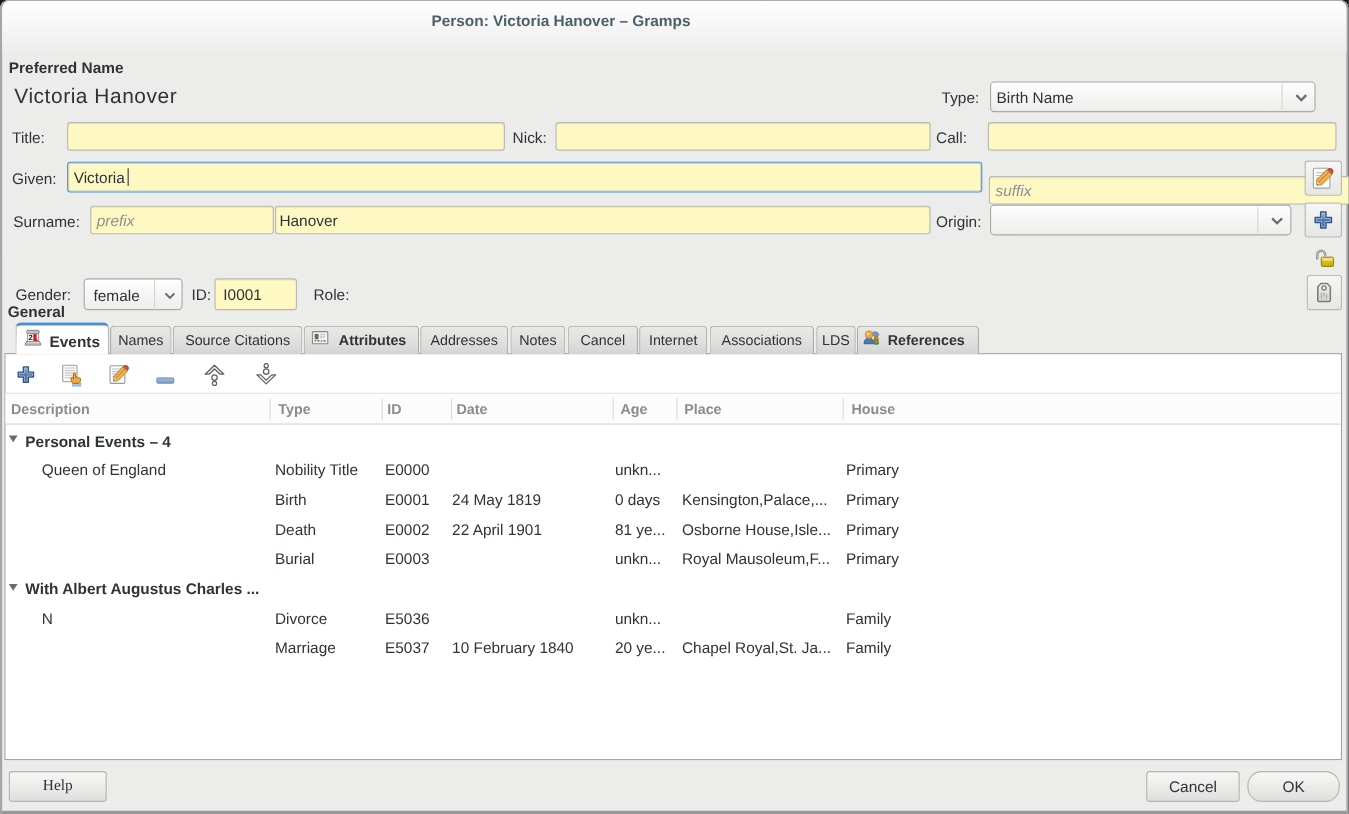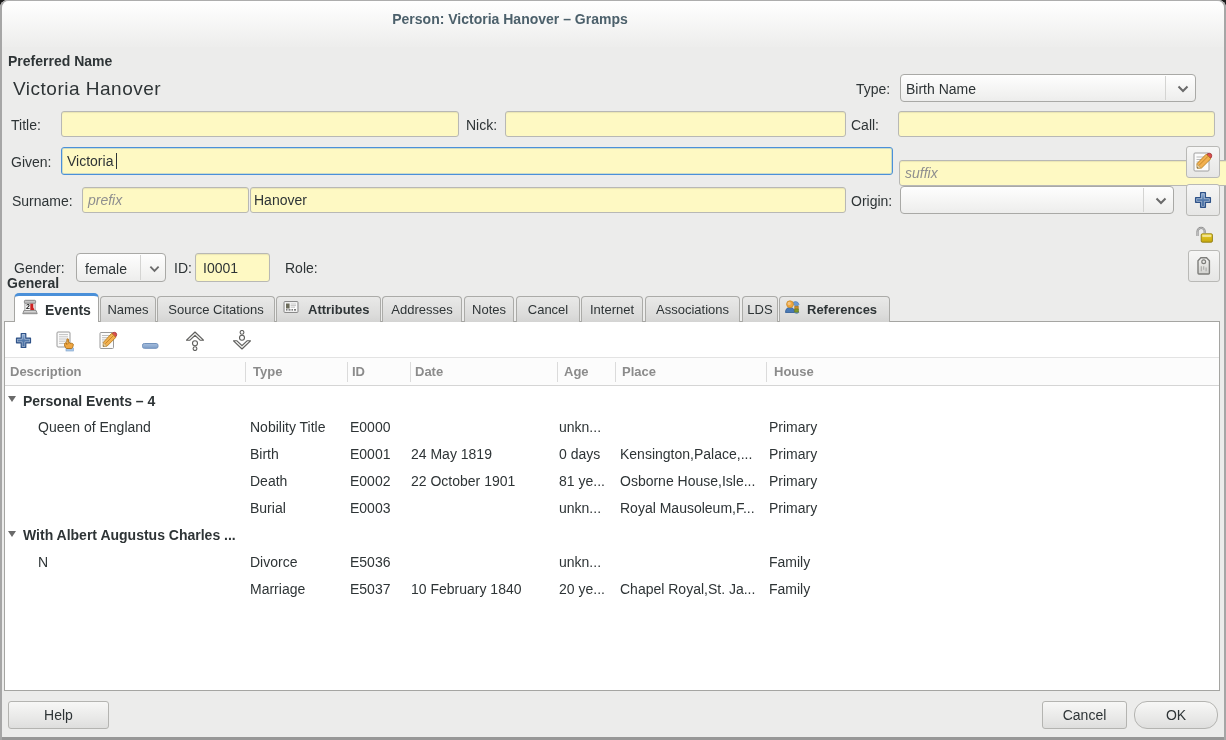--- a/index.html
+++ b/index.html
@@ -338,21 +338,21 @@
 
 <div class="cell" style="left:250px;top:446px;">Birth</div>
 <div class="cell" style="left:350px;top:446px;">E0001</div>
 <div class="cell" style="left:411px;top:446px;">24 May 1819</div>
 <div class="cell" style="left:559px;top:446px;">0 days</div>
 <div class="cell" style="left:620px;top:446px;">Kensington,Palace,...</div>
 <div class="cell" style="left:769px;top:446px;">Primary</div>
 
 <div class="cell" style="left:250px;top:473px;">Death</div>
 <div class="cell" style="left:350px;top:473px;">E0002</div>
-<div class="cell" style="left:411px;top:473px;">22 October 1901</div>
+<div class="cell" style="left:411px;top:473px;">22 April 1901</div>
 <div class="cell" style="left:559px;top:473px;">81 ye...</div>
 <div class="cell" style="left:620px;top:473px;">Osborne House,Isle...</div>
 <div class="cell" style="left:769px;top:473px;">Primary</div>
 
 <div class="cell" style="left:250px;top:500px;text-align:center;">Burial</div>
 <div class="cell" style="left:350px;top:500px;">E0003</div>
 <div class="cell" style="left:559px;top:500px;">unkn...</div>
 <div class="cell" style="left:620px;top:500px;">Royal Mausoleum,F...</div>
 <div class="cell" style="left:769px;top:500px;">Primary</div>
 
@@ -365,21 +365,21 @@
 <div class="cell" style="left:559px;top:554px;">unkn...</div>
 <div class="cell" style="left:769px;top:554px;">Family</div>
 
 <div class="cell" style="left:250px;top:581px;">Marriage</div>
 <div class="cell" style="left:350px;top:581px;">E5037</div>
 <div class="cell" style="left:411px;top:581px;">10 February 1840</div>
 <div class="cell" style="left:559px;top:581px;">20 ye...</div>
 <div class="cell" style="left:620px;top:581px;">Chapel Royal,St. Ja...</div>
 <div class="cell" style="left:769px;top:581px;">Family</div>
 
-<div class="btn" style="left:8px;top:701px;width:101px;height:28px;">
+<div class="btn" style="left:8px;top:701px;width:89px;height:28px;font-family:Liberation Serif, serif;">
     <span class="t">Help</span>
   </div>
 <div class="btn" style="left:1042px;top:701px;width:85px;height:28px;">
     <span class="t">Cancel</span>
   </div>
 <div class="btn" style="left:1134px;top:701px;width:84px;height:28px;border-radius:13px;">
     <span class="t">OK</span>
   </div>
 
 </body></html>

